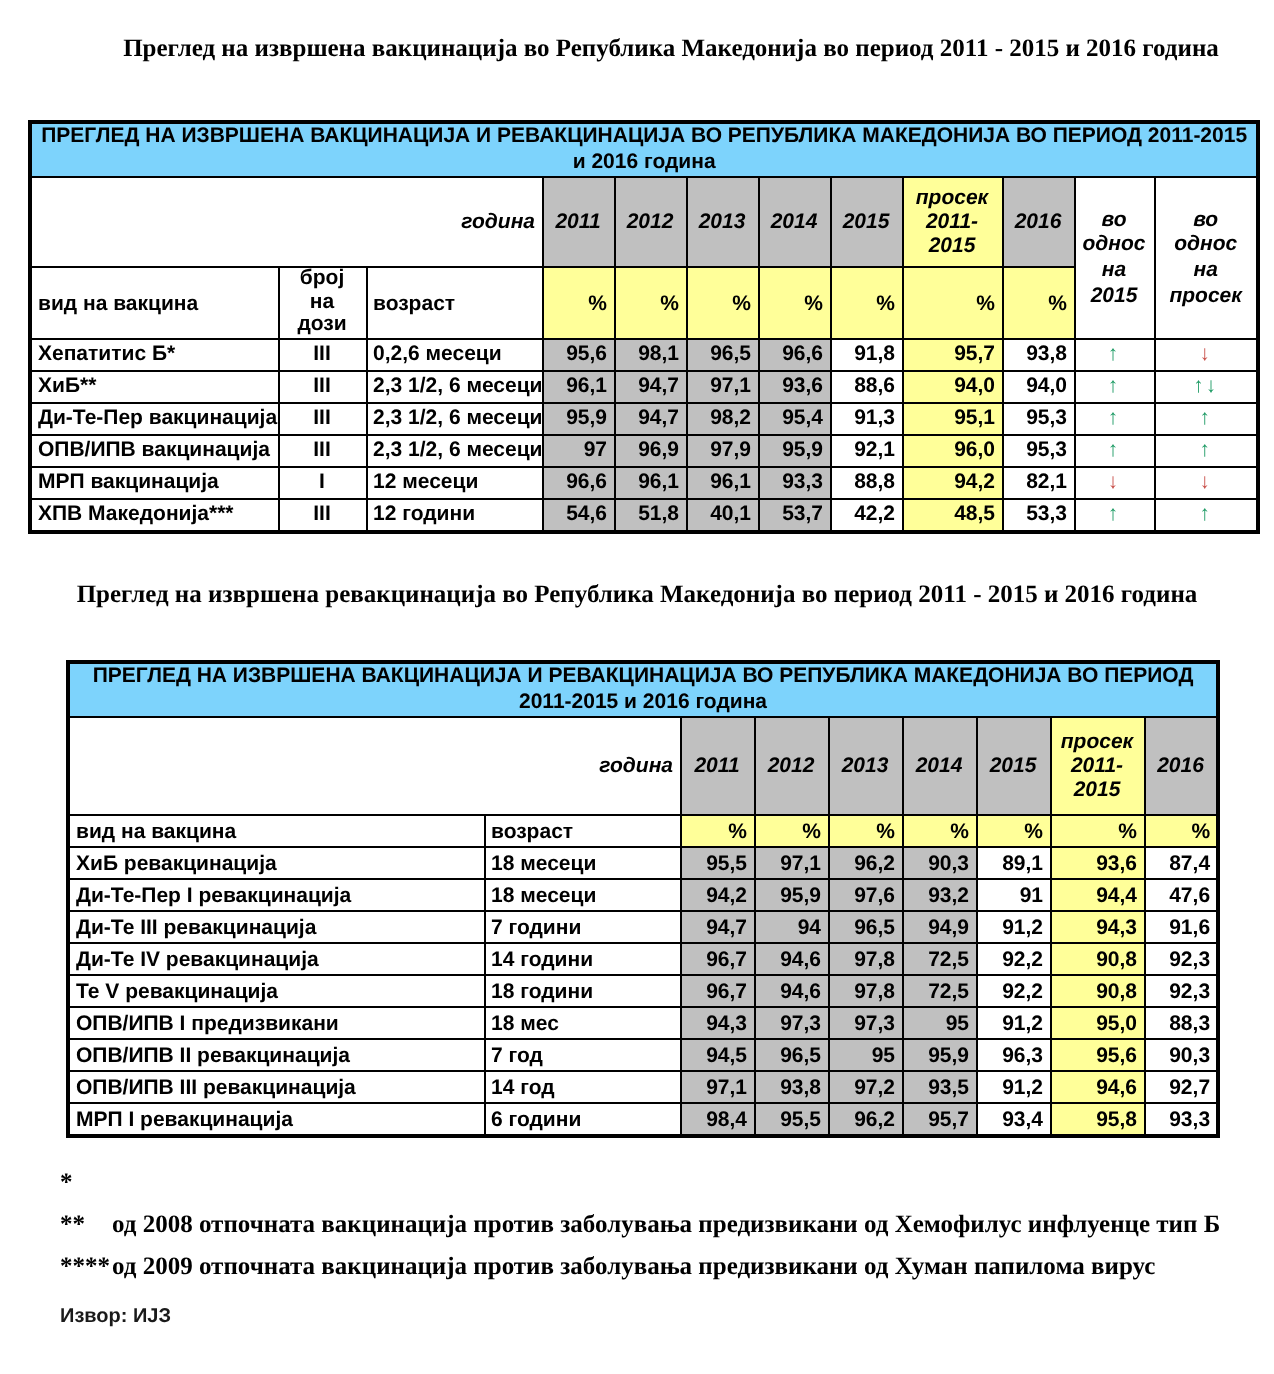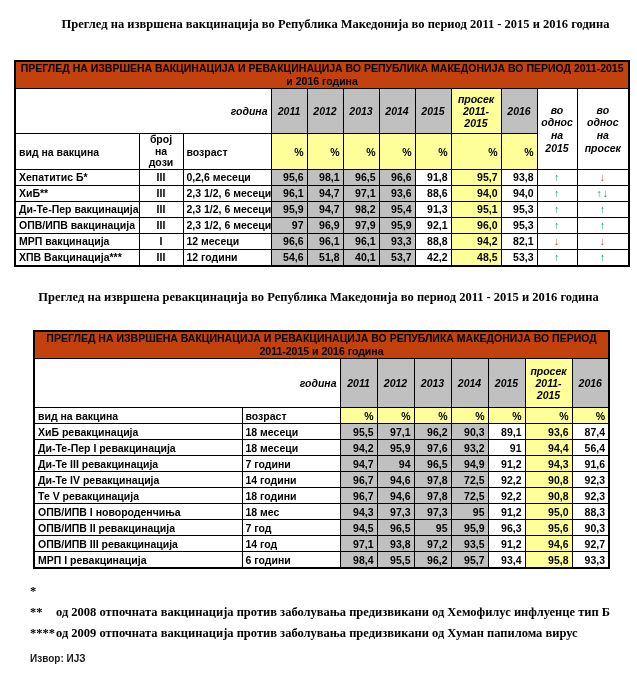--- a/index.html
+++ b/index.html
@@ -24,21 +24,21 @@
   #table2 { margin:25px 0 0 33px; width:575px; }
 
   .vax td, .vax th {
     border:1px solid #000;
     font-size:10.5px; font-weight:bold; color:#000;
     padding:0 3px; height:15px;
     overflow:hidden; white-space:nowrap;
     vertical-align:middle; text-align:left;
   }
   .t-title {
-    background:#c2410c; text-align:center !important;
+    background:#7dd3fc; text-align:center !important;
     font-size:12px; line-height:1.25; padding:3px 6px;
     white-space:normal !important; height:auto !important;
   }
   .yr-row td { height:44px;font-style:italic; }
   #table2 .yr-row td { height:48px; }
   .lbl-row td { height:30px; }
   #table2 .lbl-row td { height:15px; }
 
   .gray   { background:#c0c0c0; }
   .yellow { background:#ffff99; }
@@ -196,21 +196,21 @@
     <td class="gray red-t num">96,1</td>
     <td class="gray red-t num">93,3</td>
     <td class="blue-t num">88,8</td>
     <td class="yellow purple-t num">94,2</td>
     <td class="blue-t num">82,1</td>
     <td class="arrow down">↓</td>
     <td class="arrow down">↓</td>
   </tr>
 
   <tr>
-    <td>ХПВ Вакцинација***</td>
+    <td>ХПВ Македонија***</td>
     <td class="ctr">III</td>
     <td>12 години</td>
     <td class="gray red-t num">54,6</td>
     <td class="gray red-t num">51,8</td>
     <td class="gray red-t num">40,1</td>
     <td class="gray red-t num">53,7</td>
     <td class="blue-t num">42,2</td>
     <td class="yellow purple-t num">48,5</td>
     <td class="blue-t num">53,3</td>
     <td class="arrow up">↑</td>
@@ -274,21 +274,21 @@
 
   <tr>
     <td>Ди-Те-Пер I ревакцинација</td>
     <td>18 месеци</td>
     <td class="gray red-t num">94,2</td>
     <td class="gray red-t num">95,9</td>
     <td class="gray red-t num">97,6</td>
     <td class="gray red-t num">93,2</td>
     <td class="blue-t num">91</td>
     <td class="yellow purple-t num">94,4</td>
-    <td class="blue-t num">56,4</td>
+    <td class="blue-t num">47,6</td>
   </tr>
 
 
   <tr>
     <td>Ди-Те III ревакцинација</td>
     <td>7 години</td>
     <td class="gray red-t num">94,7</td>
     <td class="gray red-t num">94</td>
     <td class="gray red-t num">96,5</td>
     <td class="gray red-t num">94,9</td>
@@ -315,21 +315,21 @@
     <td class="gray red-t num">96,7</td>
     <td class="gray red-t num">94,6</td>
     <td class="gray red-t num">97,8</td>
     <td class="gray red-t num">72,5</td>
     <td class="blue-t num">92,2</td>
     <td class="yellow purple-t num">90,8</td>
     <td class="blue-t num">92,3</td>
   </tr>
 
   <tr>
-    <td>ОПВ/ИПВ I новороденчиња</td>
+    <td>ОПВ/ИПВ I предизвикани</td>
     <td>18 мес</td>
     <td class="gray red-t num">94,3</td>
     <td class="gray red-t num">97,3</td>
     <td class="gray red-t num">97,3</td>
     <td class="gray red-t num">95</td>
     <td class="blue-t num">91,2</td>
     <td class="yellow purple-t num">95,0</td>
     <td class="blue-t num">88,3</td>
   </tr>
 

